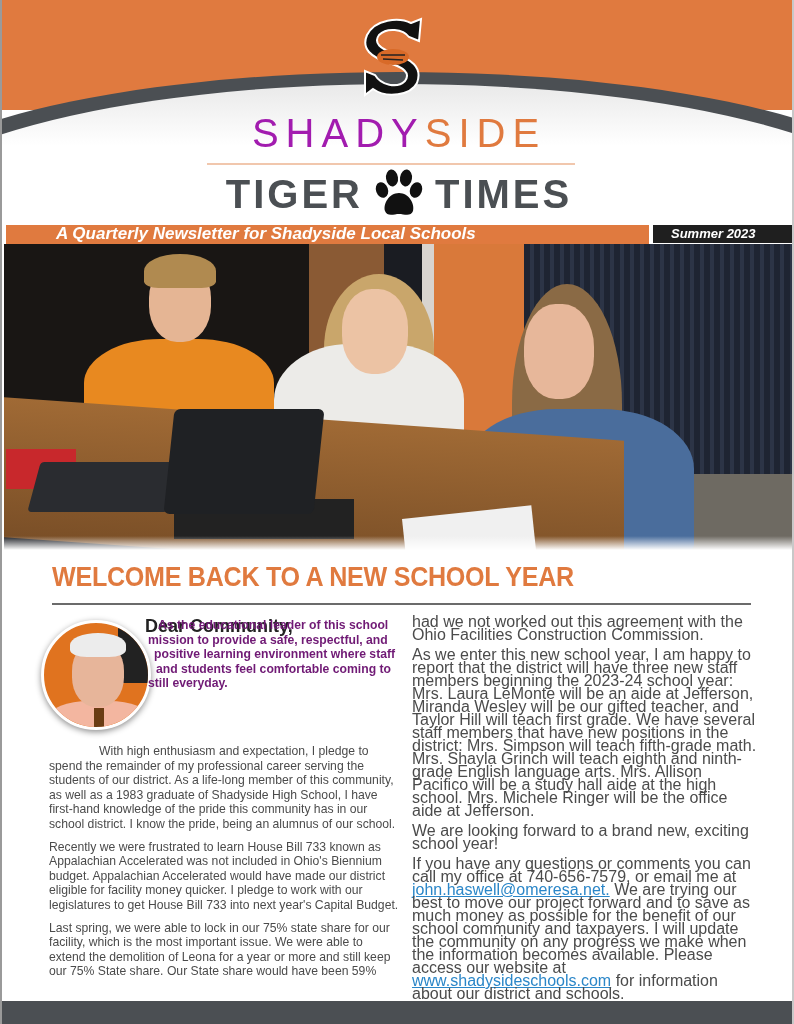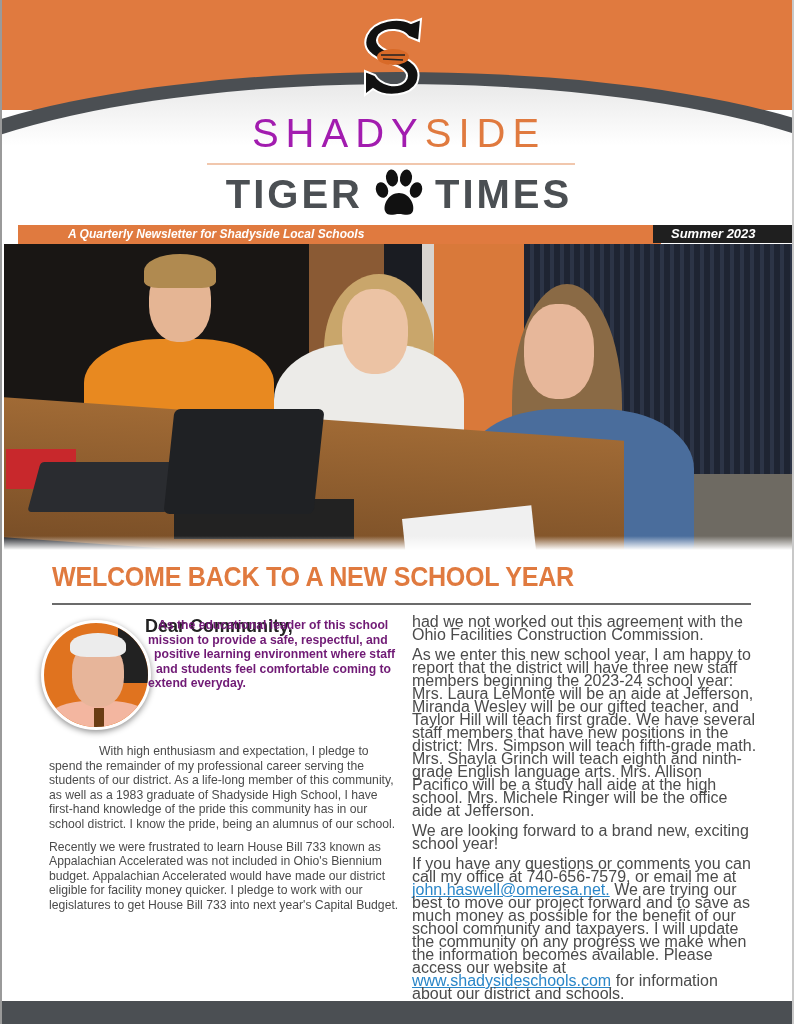--- a/index.html
+++ b/index.html
@@ -15,21 +15,21 @@
 
   .logo { position: absolute; left: 357px; top: 17px; width: 66px; height: 80px; }
   .title-shadyside { position: absolute; left: 0; top: 110px; width: 794px; text-align: center; font-size: 40px; letter-spacing: 7px; font-weight: 400; line-height: 46px; }
   .title-shadyside .dark { color: #a21caf; }
   .title-shadyside .orange { color: #e07a3f; }
   .title-rule { position: absolute; left: 205px; top: 163px; width: 368px; height: 2px; background: #f1c7ad; }
   .title-tiger { position: absolute; left: 0; top: 168px; width: 794px; height: 52px; display: flex; justify-content: center; align-items: center; gap: 10px; font-size: 40px; font-weight: 700; color: #4b4f53; letter-spacing: 3px; }
   .paw { width: 52px; height: 52px; }
 
   .banner { position: absolute; left: 0; top: 225px; width: 794px; height: 18px; }
-  .banner-left { position: absolute; left: 16px; top: 0; width: 643px; height: 36px; background: #e07a3f; color: #fff; font-style: italic; font-weight: 700; font-size: 12px; line-height: 18px; padding-left: 50px; }
+  .banner-left { position: absolute; left: 4px; top: 0; width: 643px; height: 36px; background: #e07a3f; color: #fff; font-style: italic; font-weight: 700; font-size: 17px; line-height: 18px; padding-left: 50px; }
   .banner-right { position: absolute; left: 651px; top: 0; width: 143px; height: 18px; background: #1f1f1f; color: #fff; font-style: italic; font-weight: 700; font-size: 13px; line-height: 18px; padding-left: 18px; }
 
   
   .photo { position: absolute; left: 2px; top: 244px; width: 790px; height: 306px; overflow: hidden; background: #1a1c22; }
   .photo .wall-left { position: absolute; left: 0; top: 0; width: 310px; height: 230px; background: #191614; }
   .photo .door { position: absolute; left: 305px; top: 0; width: 75px; height: 170px; background: #8a5a34; }
   .photo .wall-orange { position: absolute; left: 430px; top: 0; width: 90px; height: 200px; background: #d9793a; }
   .photo .wall-white { position: absolute; left: 418px; top: 0; width: 14px; height: 190px; background: #d8d4cf; }
   .photo .curtain { position: absolute; left: 520px; top: 0; width: 270px; height: 306px; background: repeating-linear-gradient(90deg, #1e2432 0 6px, #2c3446 6px 10px); }
   .photo .table { position: absolute; left: 0; top: 175px; width: 620px; height: 140px; background: linear-gradient(#a06a35, #7a4f27); transform: skewY(4deg); }
@@ -150,26 +150,27 @@
     <div class="hair"></div>
   </div>
 
   <div class="greeting">Dear Community,</div>
 
   <div class="intro">
     <span style="padding-left:10px">As the educational leader of this school</span>
     <span style=""> mission to provide a safe, respectful, and</span>
     <span style="padding-left:6px"> positive learning environment where staff</span>
     <span style="padding-left:8px">and students feel comfortable coming to</span>
-    <span style="padding-left:0px">extend everyday.</span>
+    <span style="padding-left:0px">still everyday.</span>
   </div>
 
   <div class="left-paras">
     <p class="indent" style="text-indent: 50px; padding-left: 0px;">With high enthusiasm and expectation, I pledge to spend the remainder of my professional career serving the students of our district.  As a life-long member of this community, as well as a 1983 graduate of Shadyside High School, I have first-hand knowledge of the pride this community has in our school district. I know the pride, being an alumnus of our school.</p>
     <p>Recently we were frustrated to learn House Bill 733 known as Appalachian Accelerated was not included in Ohio's Biennium budget. Appalachian Accelerated would have made our district eligible for facility money quicker. I pledge to work with our legislatures to get House Bill 733 into next year's Capital Budget.</p>
+    <p>Last spring, we were able to lock in our 75% state share for our facility, which is the most important issue.  We were able to extend the demolition of Leona for a year or more and still keep our 75% State share. Our State share would have been 59%</p>
   </div>
 
   <div class="col col-right">
     <p>had we not worked out this agreement with the Ohio Facilities Construction Commission.</p>
     <p>As we enter this new school year, I am happy to report that the district will have three new staff members beginning the 2023-24 school year: Mrs. Laura LeMonte will be an aide at Jefferson, Miranda Wesley will be our gifted teacher, and Taylor Hill will teach first grade. We have several staff members that have new positions in the district: Mrs. Simpson will teach fifth-grade math. Mrs. Shayla Grinch will teach eighth and ninth-grade English language arts. Mrs. Allison Pacifico will be a study hall aide at the high school. Mrs. Michele Ringer will be the office aide at Jefferson.</p>
     <p>We are looking forward to a brand new, exciting school year!</p>
     <p>
       <span>If you have any questions or comments you can call my office at 740-656-7579, or email me at </span><a href="#">john.haswell@omeresa.net.</a><span> We are trying our best to move our project forward and to save as much money as possible for the benefit of our school community and taxpayers. I will update the community on any progress we make when the information becomes available. Please access our website at  </span><a href="#">www.shadysideschools.com</a><span> for information about our district and schools.</span>
     </p>
     <p style="margin-top:12px">Sincerely,</p>

